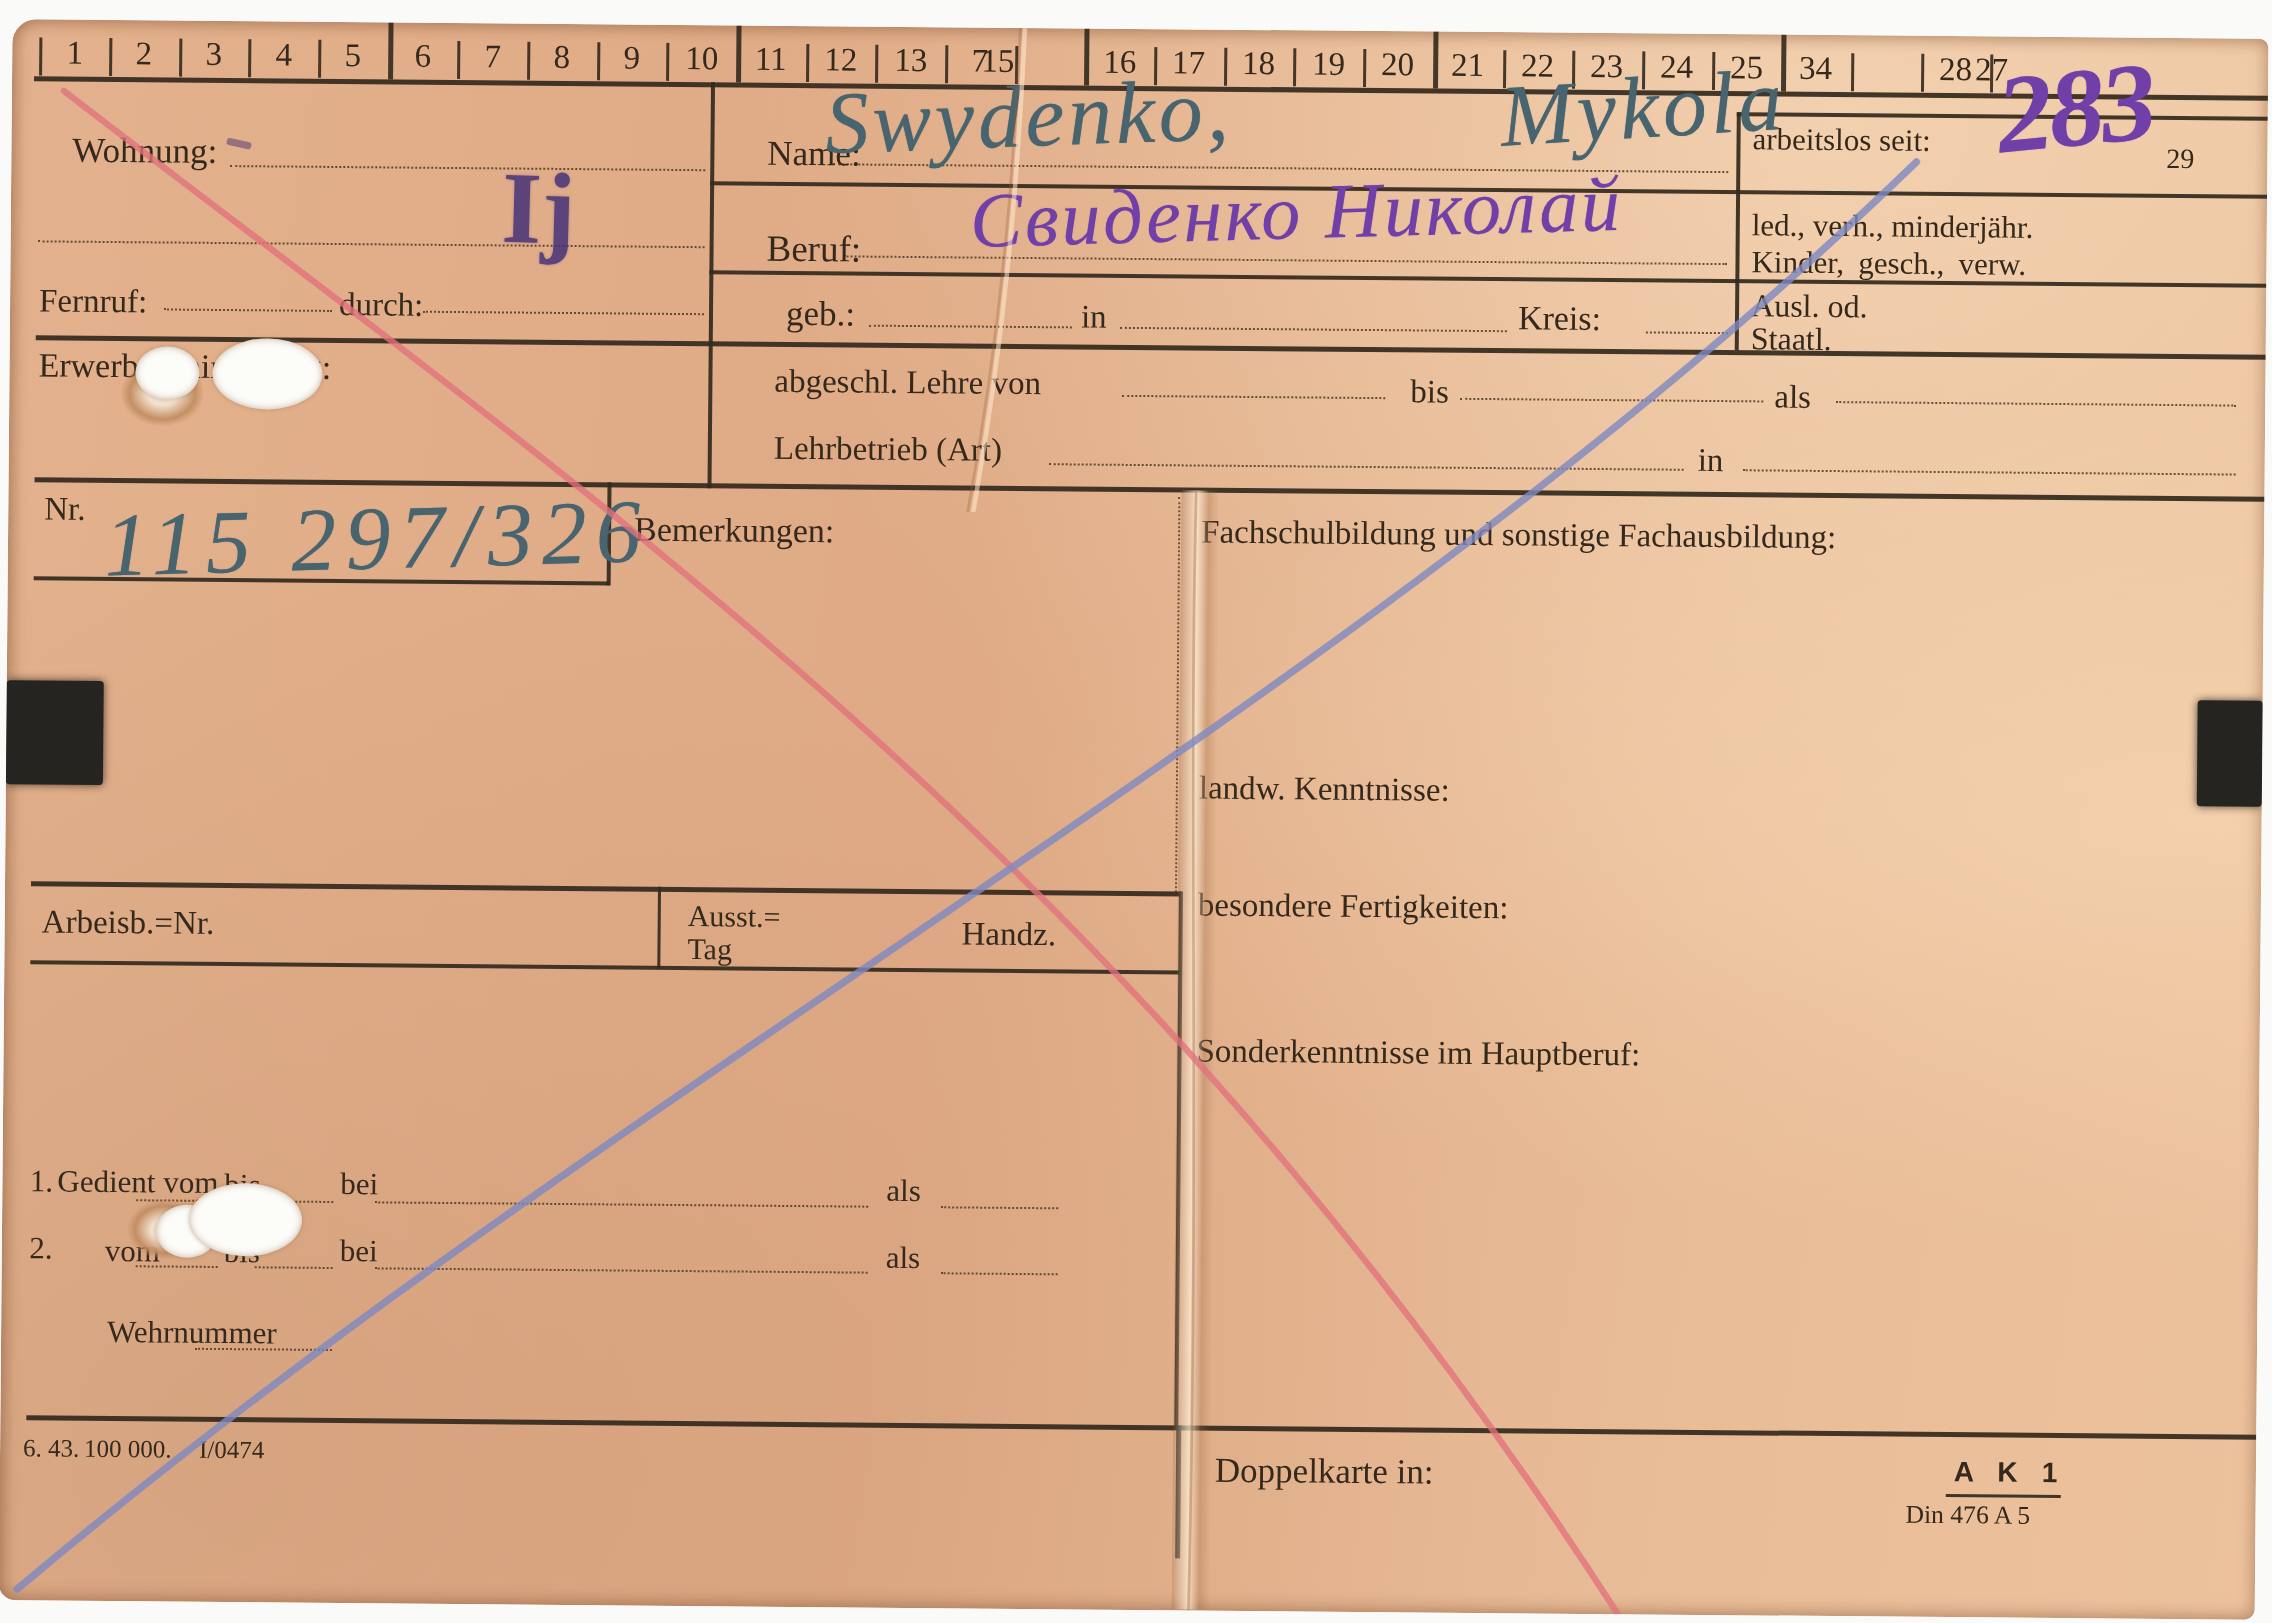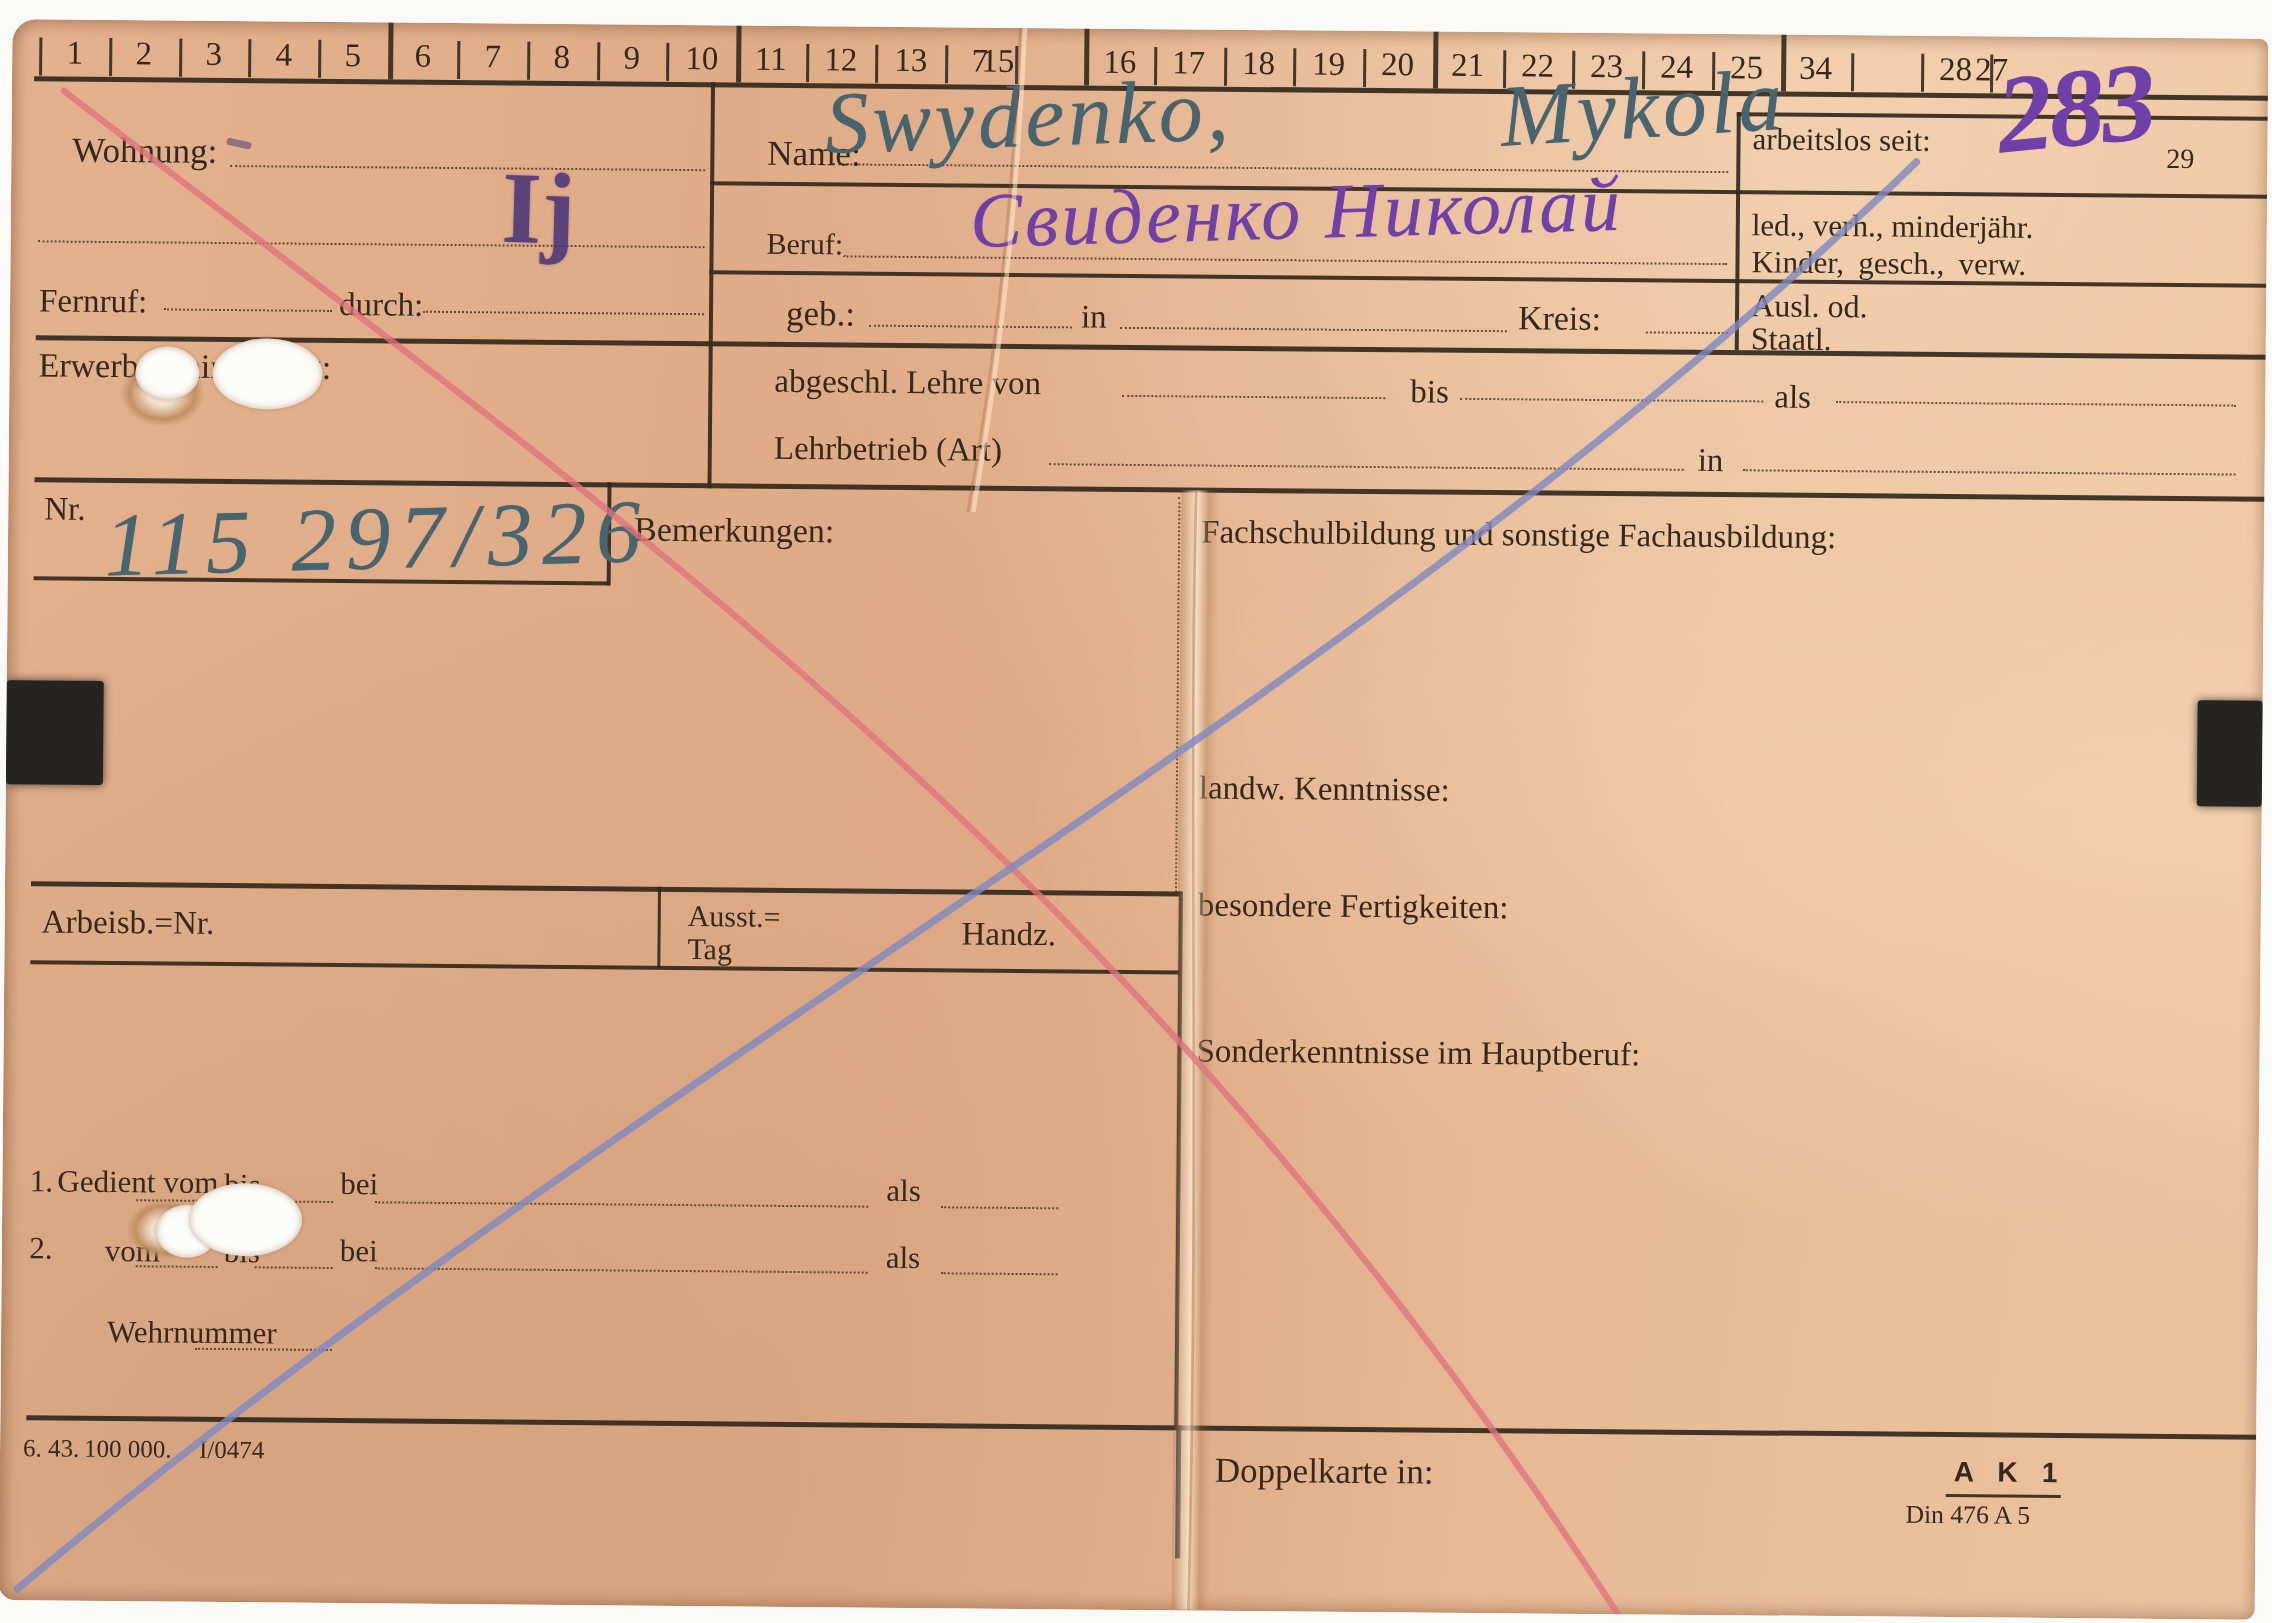--- a/index.html
+++ b/index.html
@@ -123,21 +123,21 @@
   <i class="dt" style="left:219px;top:144px;width:475px"></i>
   <i class="dt" style="left:27.4px;top:221px;width:667px"></i>
   <span class="lbl" style="left:29px;top:263px">Fernruf:</span>
   <i class="dt" style="left:154px;top:288px;width:168px"></i>
   <span class="lbl" style="left:329px;top:264px">durch:</span>
   <i class="dt" style="left:413px;top:288px;width:281px"></i>
   <span class="lbl" style="left:29px;top:327px;font-size:34px">Erwerbsbehinderung:</span>
 
   <span class="lbl" style="left:756px;top:108px;font-size:35px">Name:</span>
   <i class="dt" style="left:822px;top:137px;width:895px"></i>
-  <span class="lbl" style="left:756px;top:201px;font-size:30px">Beruf:</span>
+  <span class="lbl" style="left:756px;top:201px;font-size:37px">Beruf:</span>
   <i class="dt" style="left:833px;top:229px;width:884px"></i>
   <span class="lbl" style="left:776px;top:268px;font-size:35px">geb.:</span>
   <i class="dt" style="left:859px;top:298px;width:203px"></i>
   <span class="lbl" style="left:1071px;top:270px">in</span>
   <i class="dt" style="left:1110px;top:298px;width:387px"></i>
   <span class="lbl" style="left:1508px;top:267px;font-size:34px">Kreis:</span>
   <i class="dt" style="left:1636px;top:298px;width:82px"></i>
 
   <span class="lbl" style="left:1741px;top:87px;font-size:31px">arbeitslos seit:</span>
   <span class="lbl" style="left:2155px;top:105px;font-size:28px">29</span>

